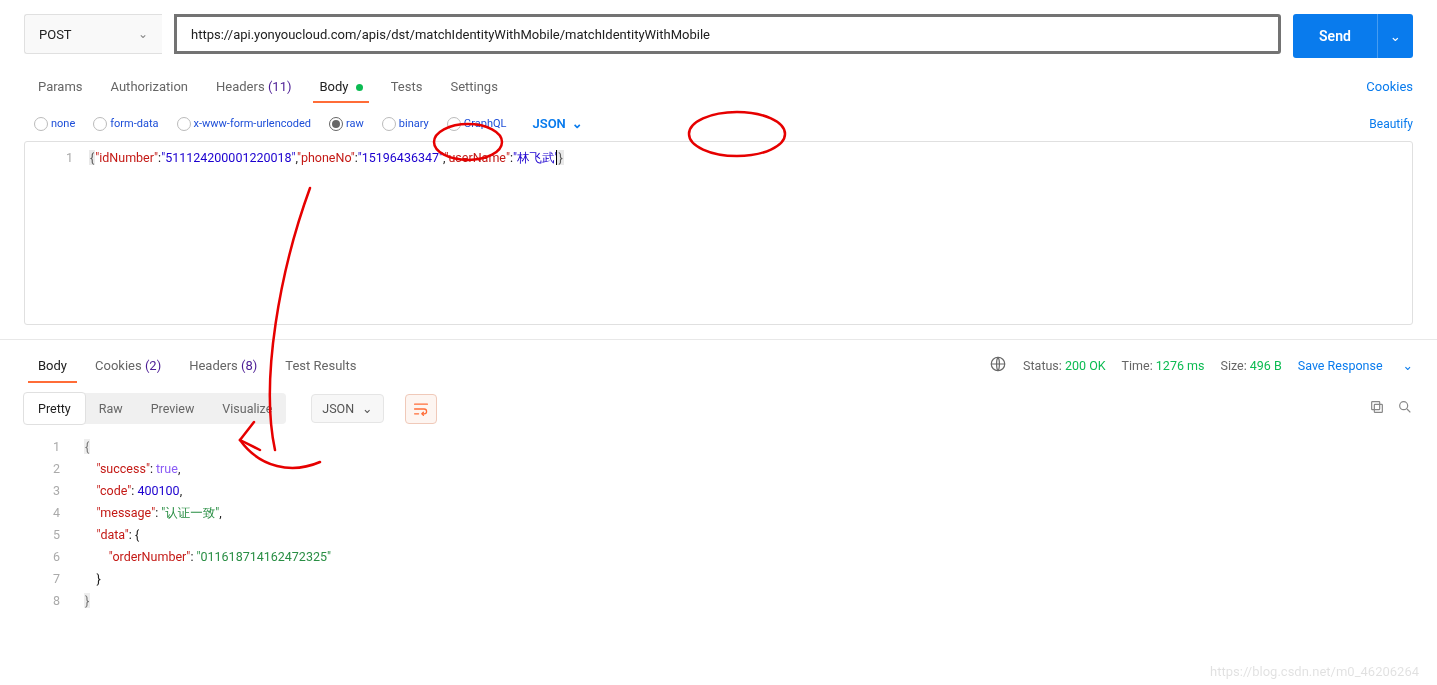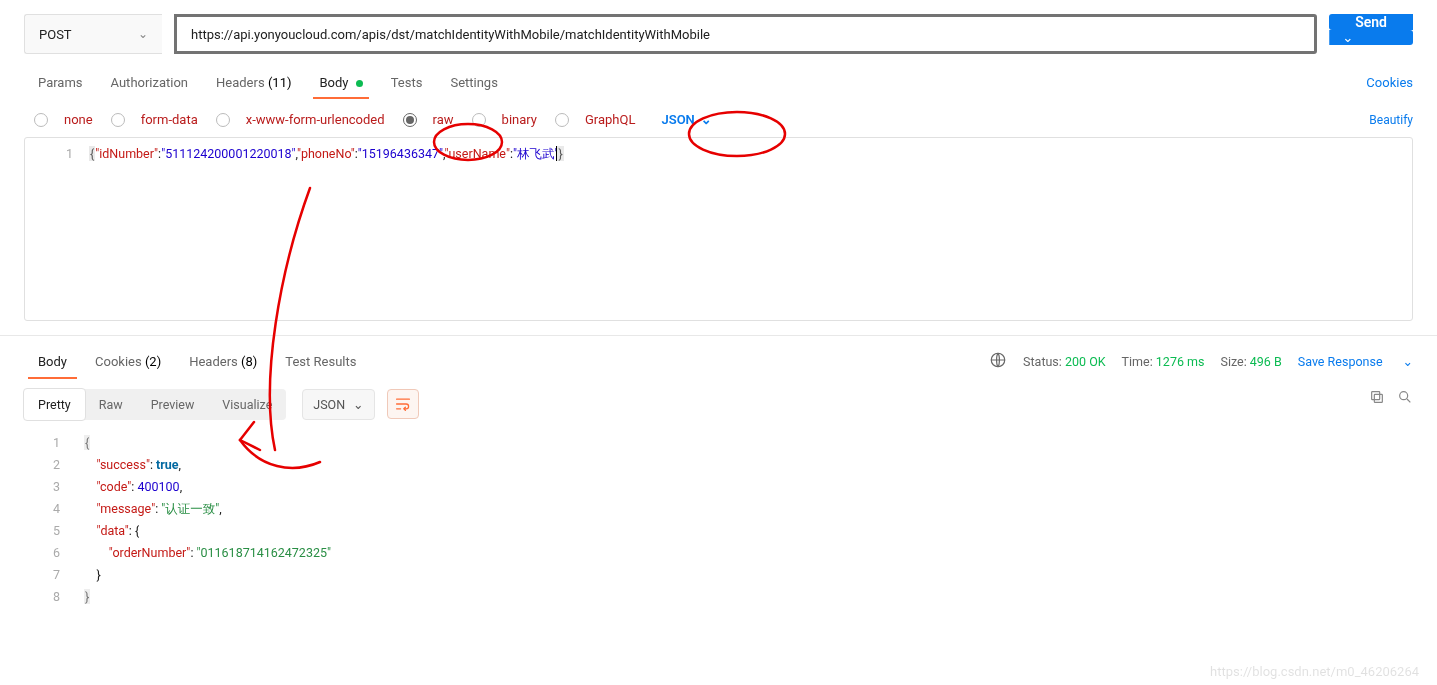--- a/index.html
+++ b/index.html
@@ -3,34 +3,34 @@
 <meta charset="utf-8">
 <style>
   * { box-sizing: border-box; margin: 0; padding: 0; font-family: -apple-system, BlinkMacSystemFont, "Segoe UI", Roboto, Arial, sans-serif; }
   body { background: #fff; color: #212121; font-size: 13px; width: 1437px; height: 685px; overflow: hidden; position: relative; }
 
   .top-row { display: flex; align-items: stretch; padding: 14px 24px 10px 24px; gap: 12px; }
   .method-select { border: 1px solid #e0e0e0; border-right: none; border-radius: 3px 0 0 3px; padding: 0 14px; display: flex; align-items: center; background: #f9f9f9; width: 138px; height: 40px; cursor: pointer; justify-content: space-between; }
   .method-select .label { font-size: 13px; color: #212121; }
   .method-select .chev { color: #888; font-size: 12px; }
   .url-input { flex: 1; border: 3px solid #737373; border-radius: 0 3px 3px 0; height: 40px; padding: 0 14px; font-size: 13px; color: #212121; outline: none; background: #fff; }
-  .send-wrap { margin-left: 0; display: flex; height: 23px; flex-direction: column; }
+  .send-wrap { margin-left: 0; display: flex; height: 44px; }
   .send-btn { background: #097BED; color: #fff; border: none; border-radius: 3px 0 0 3px; padding: 0 26px; font-size: 14px; font-weight: 600; cursor: pointer; }
   .send-drop { background: #097BED; color: #fff; border: none; border-left: 1px solid rgba(255,255,255,0.25); border-radius: 0 3px 3px 0; padding: 0 12px; cursor: pointer; display: flex; align-items: center; }
 
   .req-tabs { display: flex; align-items: center; padding: 0 24px; border-bottom: 0; position: relative; height: 36px; }
   .req-tab { padding: 8px 14px; color: #666; cursor: pointer; font-size: 13px; position: relative; }
   .req-tab.active { color: #212121; }
   .req-tab.active::after { content: ""; position: absolute; left: 8px; right: 8px; bottom: -1px; height: 2px; background: #FF6C37; }
-  .green-count { color: #000000; }
+  .green-count { color: #4c1d95; }
   .body-dot { display: inline-block; width: 7px; height: 7px; background: #0CBB52; border-radius: 50%; margin-left: 4px; vertical-align: middle; }
   .cookies-link { margin-left: auto; color: #097BED; font-size: 13px; cursor: pointer; padding: 8px 0; }
 
   .body-type-row { display: flex; align-items: center; padding: 12px 24px 10px 34px; gap: 18px; position: relative; }
-  .radio-opt { display: flex; align-items: center; gap: 16px; cursor: pointer; color: #b91c1c; font-size: 13px; }
+  .radio-opt { display: flex; align-items: center; gap: 3px; cursor: pointer; color: #1d4ed8; font-size: 11px; }
   .radio-circle { width: 14px; height: 14px; border: 1px solid #bbb; border-radius: 50%; display: inline-flex; align-items: center; justify-content: center; }
   .radio-circle.checked { border-color: #666; }
   .radio-circle.checked::after { content: ""; width: 8px; height: 8px; background: #666; border-radius: 50%; }
   .type-drop { color: #097BED; font-size: 13px; display: flex; align-items: center; gap: 6px; cursor: pointer; font-weight: 600; margin-left: 8px; }
   .beautify-link { margin-left: auto; color: #097BED; font-size: 12px; cursor: pointer; }
 
   .code-area { margin: 0 24px; border: 1px solid #e0e0e0; border-radius: 3px; height: 184px; display: flex; font-family: "SFMono-Regular", Consolas, "Courier New", monospace; font-size: 12.5px; position: relative; overflow: hidden; }
   .gutter { width: 60px; text-align: right; color: #aaa; padding: 6px 12px 0 0; user-select: none; line-height: 20px; }
   .code-body { flex: 1; padding: 6px 0 0 4px; line-height: 20px; white-space: pre; color: #212121; }
   .tok-brace { background: #e9e9e9; color: #5b5b5b; padding: 0 1px; }
@@ -42,35 +42,35 @@
 
   .resp-tabs { display: flex; align-items: center; padding: 10px 24px 0 24px; position: relative; }
   .resp-tab { padding: 8px 14px; color: #666; cursor: pointer; font-size: 13px; position: relative; }
   .resp-tab.active { color: #212121; }
   .resp-tab.active::after { content: ""; position: absolute; left: 4px; right: 4px; bottom: -2px; height: 2px; background: #FF6C37; }
   .resp-status { margin-left: auto; display: flex; align-items: center; gap: 16px; font-size: 12.5px; color: #666; }
   .status-val { color: #0CBB52; }
   .globe-icon { color: #666; }
   .save-resp { color: #097BED; cursor: pointer; display: flex; align-items: center; gap: 20px; }
 
-  .resp-toolbar { display: flex; padding: 12px 24px 0 24px; gap: 4px; }
+  .resp-toolbar { display: flex; align-items: center; padding: 12px 24px 0 24px; gap: 13px; }
   .view-tabs { display: flex; background: #f0f0f0; border-radius: 4px; }
   .view-tab { padding: 8px 14px; font-size: 12.5px; color: #666; cursor: pointer; border-radius: 4px; }
   .view-tab.active { background: #fff; border: 1px solid #e0e0e0; color: #212121; margin: -1px; }
   .resp-format { margin-left: 12px; display: flex; align-items: center; gap: 8px; border: 1px solid #e5e5e5; background: #f7f7f7; border-radius: 4px; padding: 6px 10px; cursor: pointer; font-size: 12.5px; color: #555; }
   .wrap-btn { margin-left: 8px; border: 1px solid #f0c9b9; background: #fdf5f1; border-radius: 4px; width: 32px; height: 30px; display: flex; align-items: center; justify-content: center; color: #FF6C37; cursor: pointer; }
   .resp-icons-right { margin-left: auto; display: flex; gap: 12px; color: #888; }
   .resp-icons-right span { cursor: pointer; font-size: 15px; }
 
   .resp-code { margin: 8px 24px 0 24px; display: flex; font-family: "SFMono-Regular", Consolas, "Courier New", monospace; font-size: 12.5px; line-height: 22px; }
   .resp-gutter { width: 50px; text-align: right; color: #aaa; padding: 4px 14px 0 0; user-select: none; }
   .resp-body { flex: 1; padding: 4px 0 0 10px; white-space: pre; color: #212121; }
   .jk { color: #c41a16; }
   .jn { color: #1c00cf; }
-  .jb { color: #0369a1; font-weight: 700; }
+  .jb { color: #8b5cf6; font-weight: 400; }
   .js { color: #298e44; }
   .jbr { background: #eee; color: #777; padding: 0 1px; }
 
   .annot { position: absolute; pointer-events: none; }
   .red-stroke { stroke: #e60000; stroke-width: 2.5; fill: none; stroke-linecap: round; }
 
   .cursor-caret { display: inline-block; width: 1px; height: 15px; background: #000; vertical-align: text-bottom; margin-left: -2px; }
   .watermark { position: absolute; right: 18px; bottom: 6px; color: rgba(0,0,0,0.12); font-size: 13px; }
   .chev-down { display:inline-block; }
 </style>

